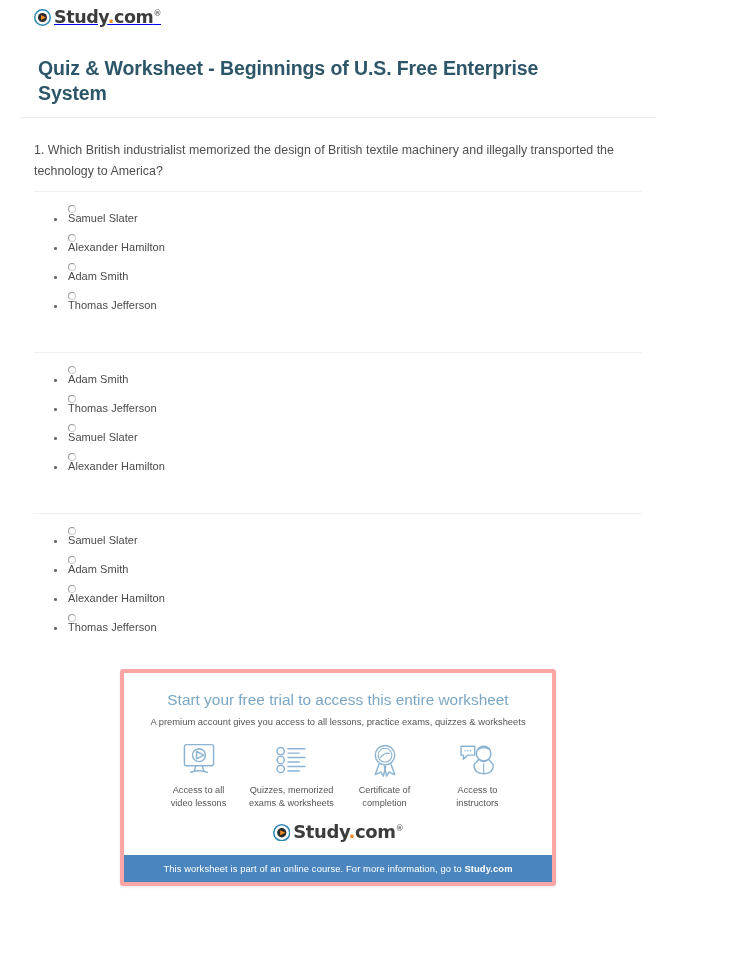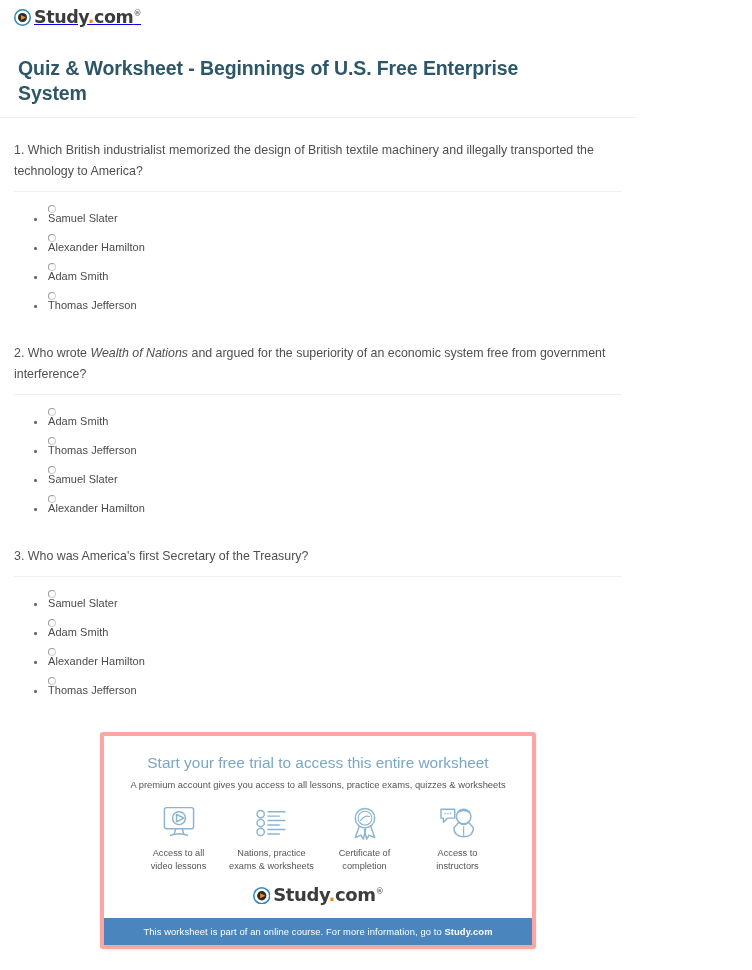--- a/index.html
+++ b/index.html
@@ -6,21 +6,21 @@
   html, body { margin: 0; padding: 0; }
   body {
     width: 752px;
     height: 970px;
     background: #ffffff;
     font-family: "Liberation Sans", sans-serif;
     color: #4a4a4a;
     overflow: hidden;
   }
 
-  .page { width: 636px; height: 970px; position: relative; }
+  .page { width: 636px; height: 970px; position: relative; margin-left: 20px; }
 
   
   .brand-row { padding: 9px 0 0 14px; }
   .logo { display: inline-flex; align-items: center; gap: 3px; }
   .logo-mark { width: 17px; height: 17px; display: block; }
   .logo-text {
     font-size: 17.5px;
     font-weight: 600;
     letter-spacing: -0.4px;
     color: #3c3c3c;
@@ -212,24 +212,20 @@
           <span class="choice-label">Adam Smith</span>
         </li>
         <li>
           <span class="radio"></span>
           <span class="choice-label">Thomas Jefferson</span>
         </li>
       </ul>
     </div>
 
     <div class="question-block">
-      <div class="question-stem">
-        <span>2.</span>
-        <span>Who wrote </span><em>Wealth of Nations</em><span> and argued for the superiority of an economic system free from government interference?</span>
-      </div>
       <hr class="stem-rule">
       <ul class="choices">
         <li>
           <span class="radio"></span>
           <span class="choice-label">Adam Smith</span>
         </li>
         <li>
           <span class="radio"></span>
           <span class="choice-label">Thomas Jefferson</span>
         </li>
@@ -238,24 +234,20 @@
           <span class="choice-label">Samuel Slater</span>
         </li>
         <li>
           <span class="radio"></span>
           <span class="choice-label">Alexander Hamilton</span>
         </li>
       </ul>
     </div>
 
     <div class="question-block">
-      <div class="question-stem">
-        <span>3.</span>
-        <span>Who was America's first Secretary of the Treasury?</span>
-      </div>
       <hr class="stem-rule">
       <ul class="choices">
         <li>
           <span class="radio"></span>
           <span class="choice-label">Samuel Slater</span>
         </li>
         <li>
           <span class="radio"></span>
           <span class="choice-label">Adam Smith</span>
         </li>
@@ -299,21 +291,21 @@
           <div class="feature">
             <div class="feature-icon">
               <svg width="40" height="34" viewBox="0 0 48 42">
                 <circle cx="10" cy="10" r="4.5" fill="none" stroke="#8cb4d2" stroke-width="1.8"></circle>
                 <circle cx="10" cy="21" r="4.5" fill="none" stroke="#8cb4d2" stroke-width="1.8"></circle>
                 <circle cx="10" cy="32" r="4.5" fill="none" stroke="#8cb4d2" stroke-width="1.8"></circle>
                 <path d="M19 7 H40 M19 12.5 H33 M19 18 H40 M19 23.5 H33 M19 29 H40 M19 34.5 H33" stroke="#8cb4d2" stroke-width="1.8" stroke-linecap="round"></path>
               </svg>
             </div>
             <div class="feature-label">
-              <span>Nations, practice</span><br>
+              <span>Quizzes, memorized</span><br>
               <span>exams &amp; worksheets</span>
             </div>
           </div>
 
           <div class="feature">
             <div class="feature-icon">
               <svg width="40" height="34" viewBox="0 0 48 42">
                 <circle cx="24" cy="15" r="12" fill="none" stroke="#8cb4d2" stroke-width="1.8"></circle>
                 <circle cx="24" cy="15" r="8.5" fill="none" stroke="#8cb4d2" stroke-width="1.4"></circle>
                 <path d="M18.5 18 Q24 11 29.5 13" fill="none" stroke="#8cb4d2" stroke-width="1.4" stroke-linecap="round"></path>

